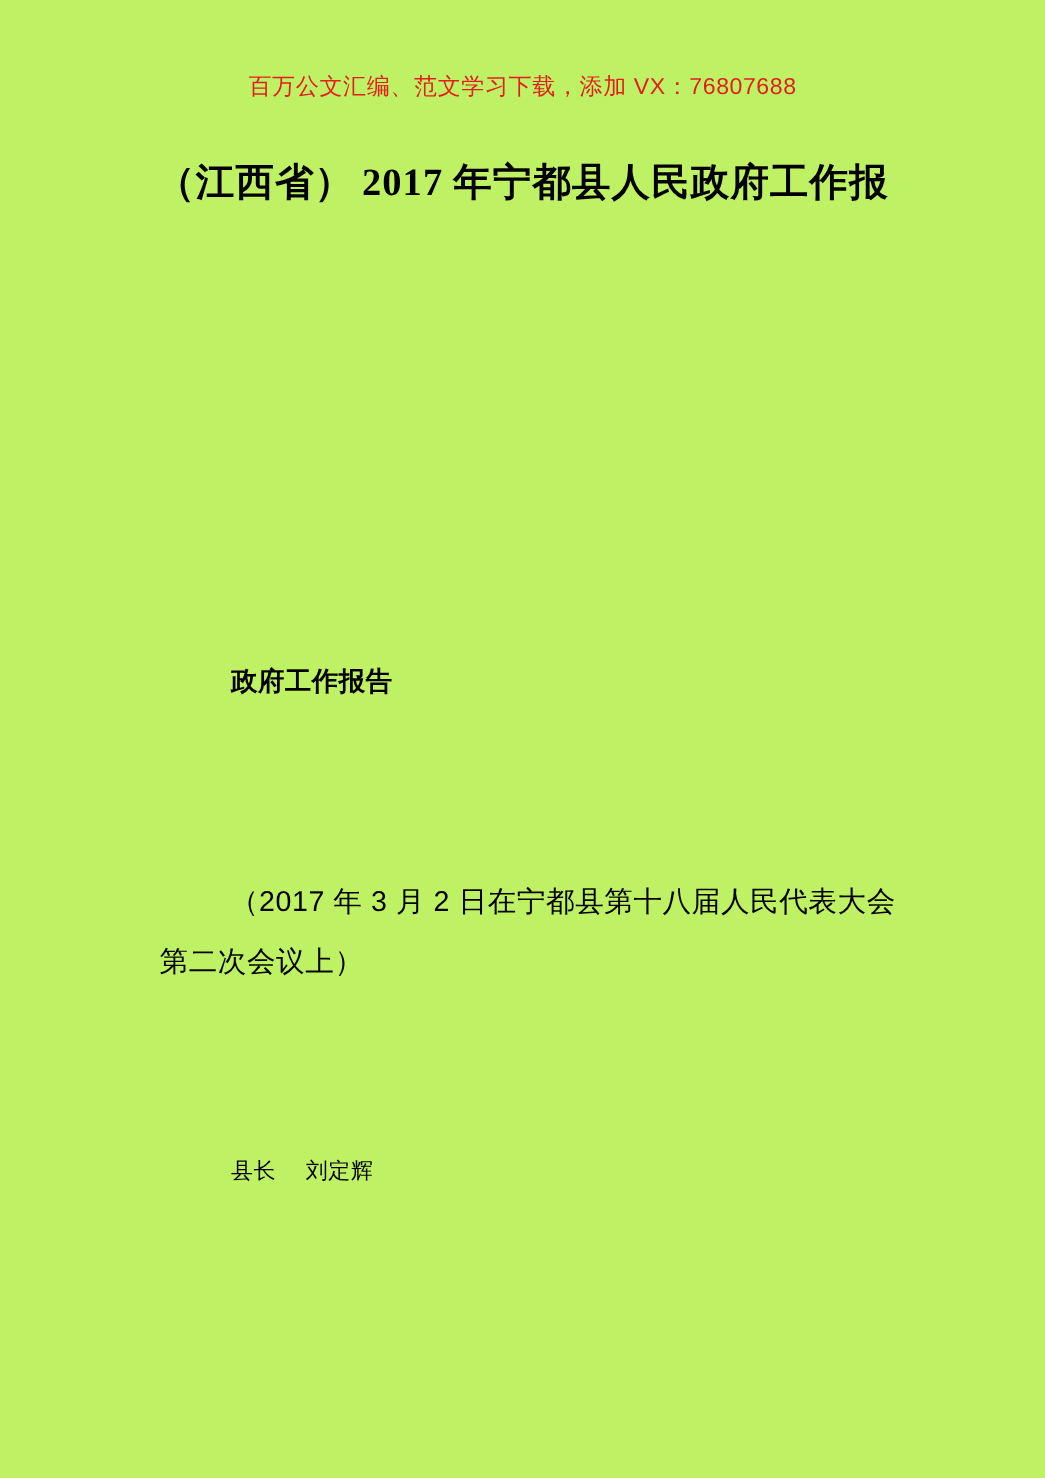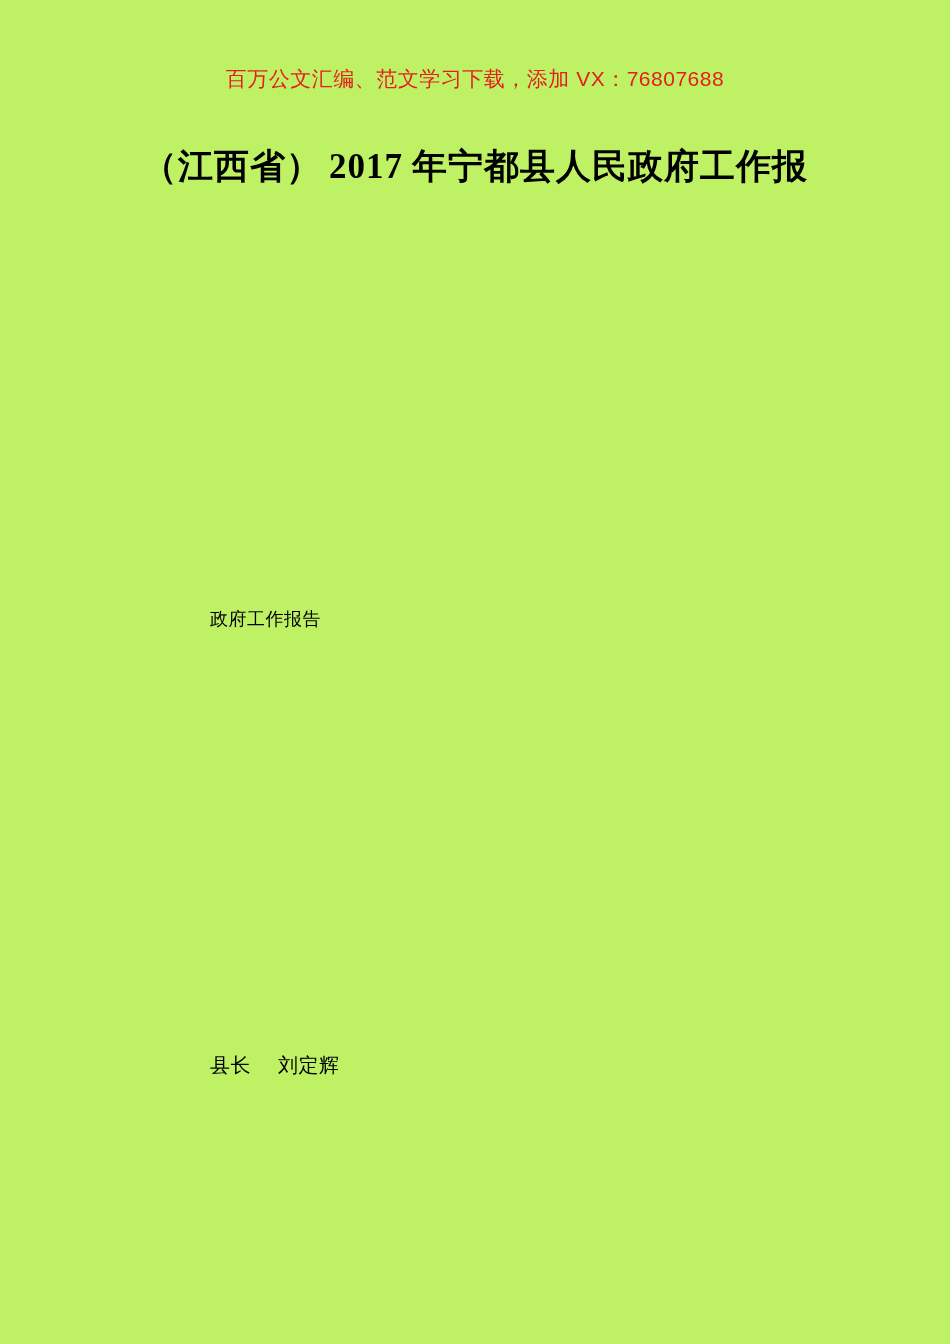--- a/index.html
+++ b/index.html
@@ -38,23 +38,24 @@
   }
   .serif-year {
     font-family: "Liberation Serif", "DejaVu Serif", serif;
     margin: 0 9px 0 7px;
     text-align: right;
   }
   .report-heading {
     position: absolute;
     top: 601px;
     left: 210px;
-    font-size: 18px;
+    font-size: 24px;
     line-height: 37px;
     letter-spacing: 0.5px;
+    font-weight: bold;
   }
   .session-note {
     position: absolute;
     top: 792px;
     left: 145px;
     width: 790px;
     font-size: 26px;
     line-height: 55px;
     white-space: nowrap;
     letter-spacing: 0.5px;
@@ -80,18 +81,22 @@
   </div>
 
   <h1 class="title">
     <div class="title-line">
       <span>（江西省）</span><span class="serif-year">2017</span><span>年宁都县人民政府工作报</span>
     </div>
   </h1>
 
   <div class="report-heading">政府工作报告</div>
 
+  <div class="session-note">
+    <div class="session-line indent">（2017 年 3 月 2 日在宁都县第十八届人民代表大会</div>
+    <div class="session-line">第二次会议上）</div>
+  </div>
 
   <div class="signature">
     <span>县长</span><span class="sig-gap"></span><span>刘定辉</span>
   </div>
 
 </div>
 
 </body></html>

